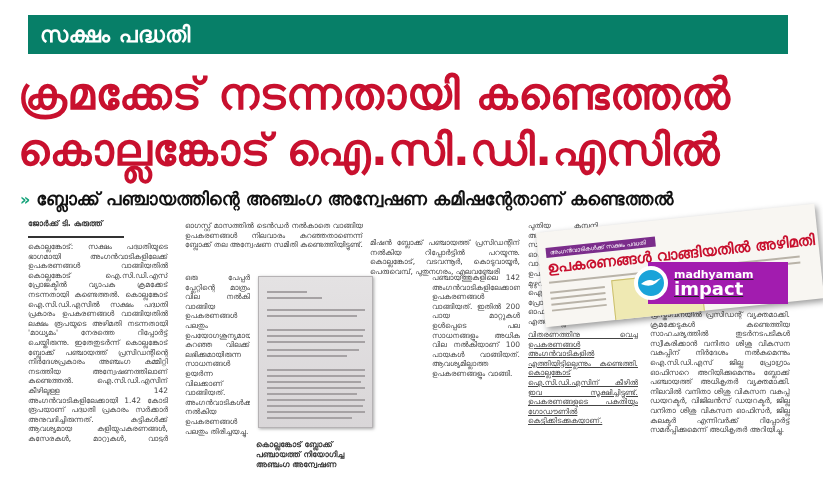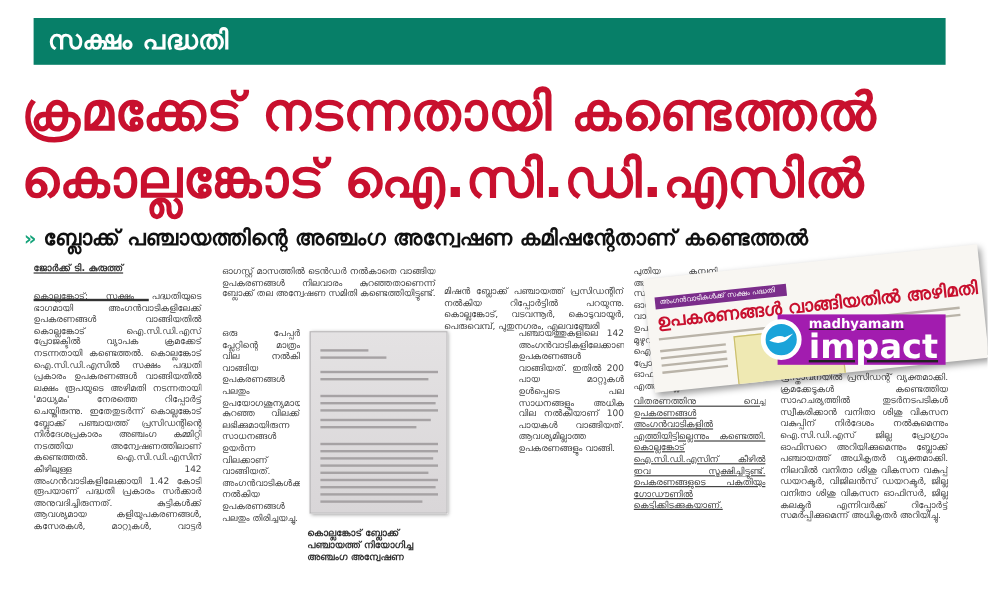--- a/index.html
+++ b/index.html
@@ -23,21 +23,21 @@
     .subhead {
       position: absolute; left: 20px; top: 188px; display: flex; align-items: center;
       white-space: nowrap;
     }
     .subhead .chev { color: #15a37a; font-size: 16px; font-weight: bold; margin-right: 6px; }
     .subhead .text { color: #111; font-size: 18px; font-weight: bold; }
 
     .byline {
       position: absolute; left: 28px; top: 219px; width: 96px;
       font-size: 8px; font-weight: bold; color: #333;
-      border-bottom: 2px solid #333; padding-bottom: 20px; text-decoration: underline;
+      border-bottom: 2px solid #333; padding-bottom: 7px;
     }
 
     .col {
       position: absolute; font-size: 7.5px; line-height: 9.6px; color: #444;
       text-align: justify; overflow: hidden;
     }
     .col p { margin-bottom: 0; }
 
     .col1 { left: 28px; top: 242px; width: 140px; height: 200px; }
     .col2a { left: 185px; top: 221px; width: 178px; height: 50px; }
@@ -86,21 +86,21 @@
       position: absolute; left: 648px; top: 262px; width: 140px; height: 42px;
       background: #a21caf; display: flex; align-items: center; text-decoration: underline;
     }
     .impact .logo {
       width: 34px; height: 34px; margin-left: -14px; border-radius: 50%;
       border: 4px solid #ffffff; background: #1aa3d9;
       display: flex; align-items: center; justify-content: center;
     }
     .impact .words { margin-left: 6px; color: #ffffff; line-height: 1; }
     .impact .w1 { font-size: 11px; font-weight: bold; }
-    .impact .w2 { font-size: 28px; font-weight: bold; }
+    .impact .w2 { font-size: 18px; font-weight: bold; }
   </style>
 </head>
 <body>
 
 <div class="section-banner">
   <span>സക്ഷം പദ്ധതി</span>
 </div>
 
 <div class="headline">
   <div>ക്രമക്കേട് നടന്നതായി കണ്ടെത്തൽ</div>

